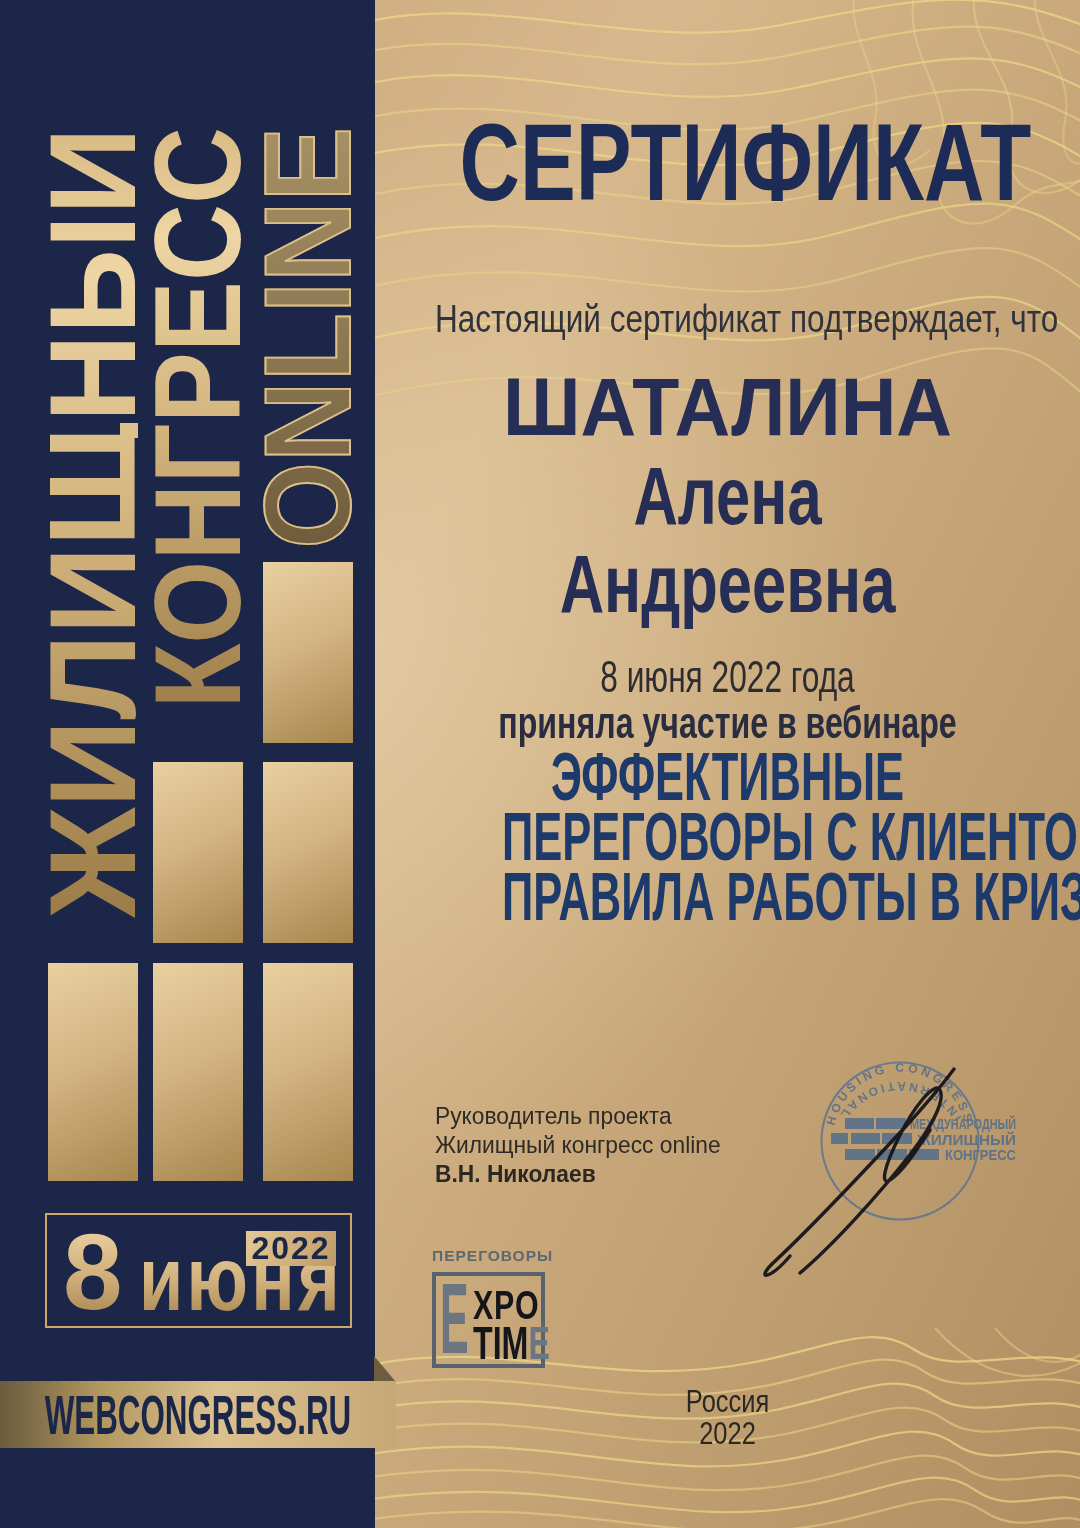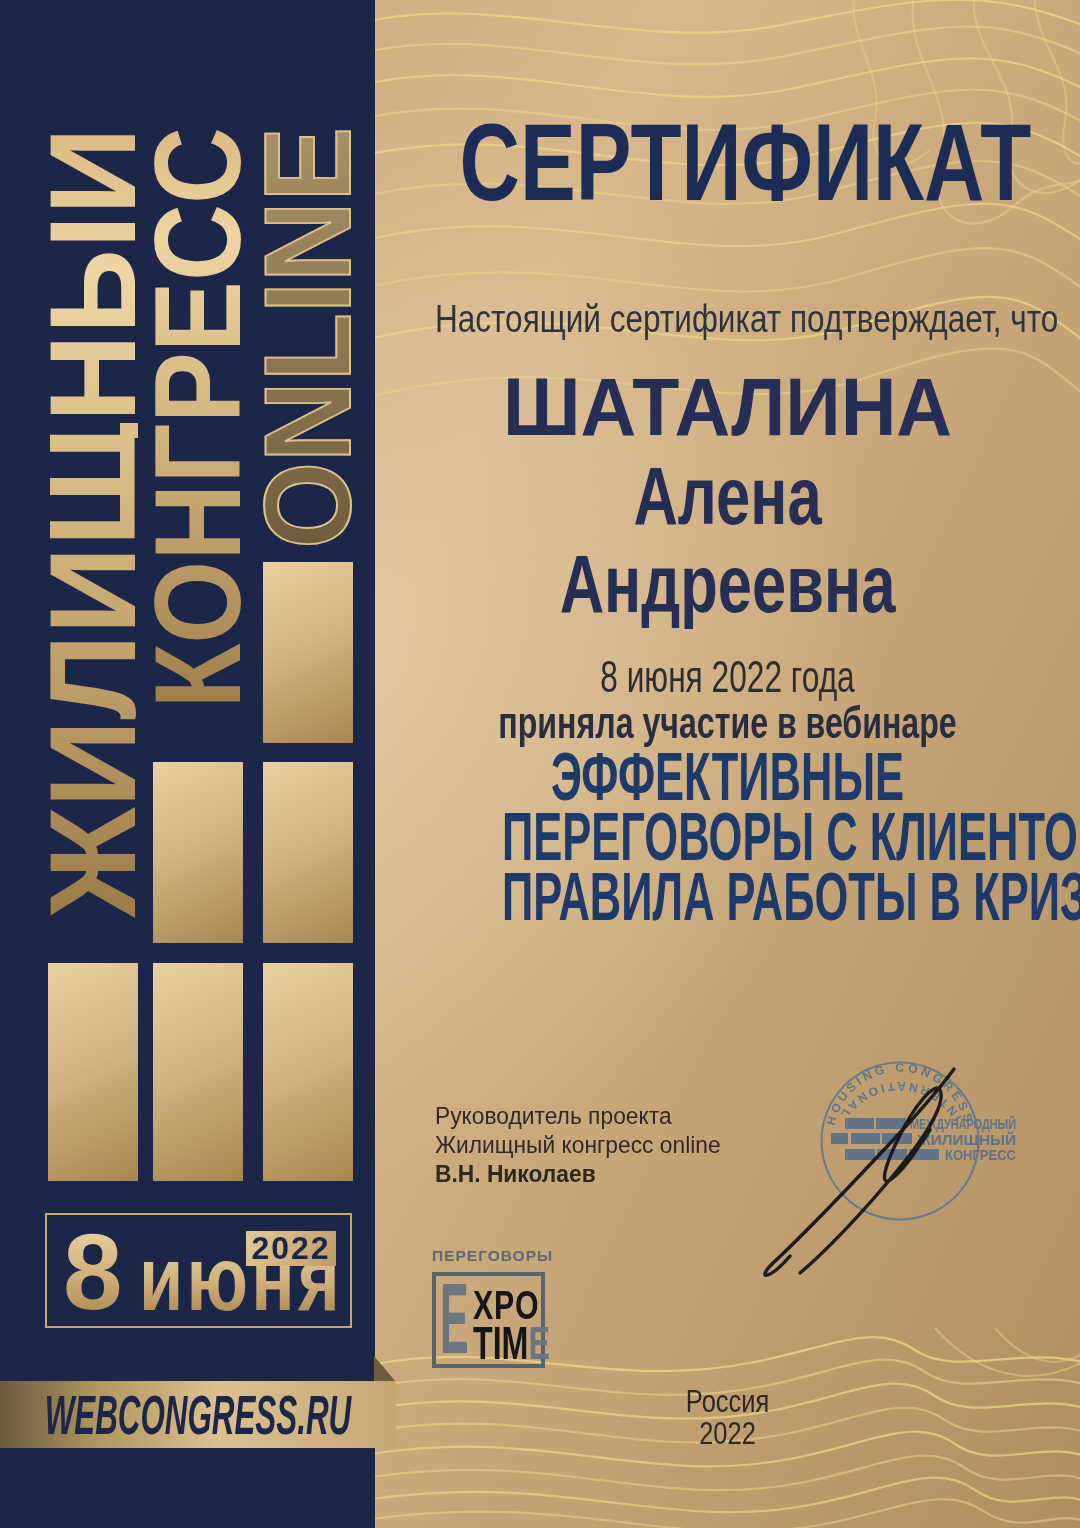--- a/index.html
+++ b/index.html
@@ -32,21 +32,21 @@
             -webkit-background-clip:text;background-clip:text;color:transparent;}
   #yearBox{position:absolute;left:199px;top:16px;width:90px;height:35px;
            background:linear-gradient(120deg,#e3c897 0%,#cfae79 60%,#bb9a68 100%);
            display:flex;align-items:center;justify-content:center;}
   #yearBox span{font-size:32px;font-weight:bold;color:#1c2648;letter-spacing:2px;}
   
   #bandFold{position:absolute;left:374px;top:1356px;width:22px;height:26px;background:#6d5d3e;
             clip-path:polygon(0 0,100% 100%,0 100%);}
   #band{position:absolute;left:0;top:1381px;width:396px;height:67px;
         background:linear-gradient(90deg,#6a5b3d 0%,#b2975f 25%,#dcc090 55%,#c6a877 100%);
-        display:flex;align-items:center;justify-content:center;font-style:italic;}
+        display:flex;align-items:center;justify-content:center;}
   #band span{font-size:55px;font-weight:bold;color:#1c2648;transform:scaleX(.57);white-space:nowrap;}
   
   .cline{position:absolute;left:375px;width:705px;text-align:center;line-height:1;white-space:nowrap;}
   #title{top:107px;font-size:110px;font-weight:bold;color:#1d2c56;transform:scaleX(.76);}
   #intro{top:300px;font-size:38px;color:#30323c;transform:scaleX(.83);}
   .nameline{font-weight:bold;color:#272e55;font-size:82px;}
   #surname{top:366px;transform:scaleX(.94);}
   #firstname{top:455px;transform:scaleX(.75);}
   #patronymic{top:543px;transform:scaleX(.75);}
   #dateline{top:655px;font-size:44px;color:#2d2c30;transform:scaleX(.72);}

